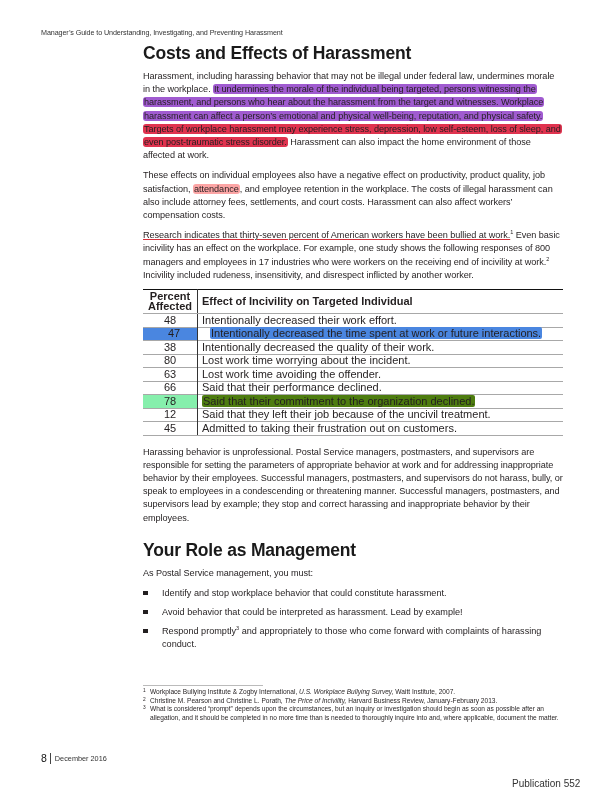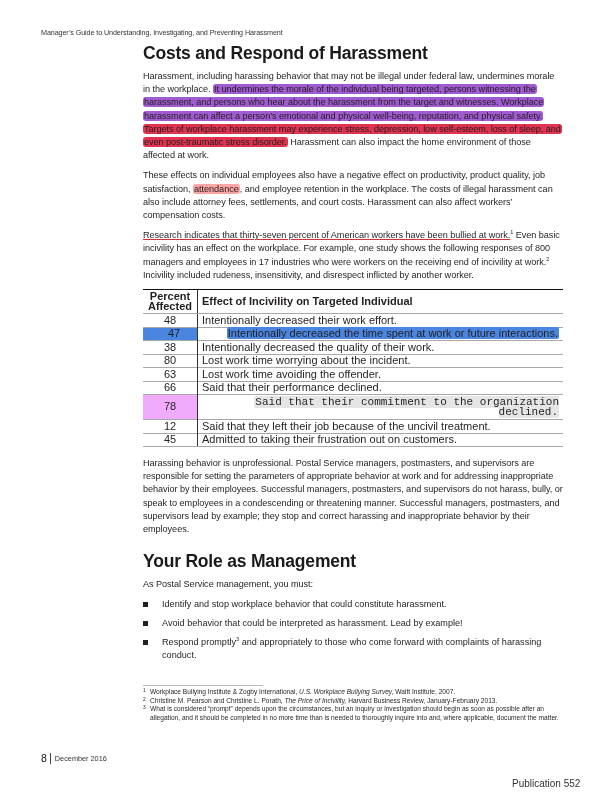--- a/index.html
+++ b/index.html
@@ -19,44 +19,44 @@
   table { width: 420px; border-collapse: collapse; margin: 6px 0 10px 0; font-size: 11px; }
   thead tr { border-top: 1.3px solid #111; }
   th { font-weight: bold; text-align: left; padding: 2px 4px; line-height: 9.5px; }
   th.pct { text-align: center; width: 46px; }
   td { padding: 1.5px 4px; line-height: 9.5px; border-top: 1.2px solid #a8a8a8; }
   tbody tr:last-child td { border-bottom: 1.2px solid #a8a8a8; }
   thead tr th { border-bottom: 1.2px solid #a8a8a8; }
   td.pct { text-align: center; }
   .pct { border-right: 1px solid #333; }
   tr.row-hl-blue td { background: #4a86e0; padding-left: 12px; }
-  tr.row-hl-green td { background: #f0abfc; }
-  tr.row-hl-blue td:last-child, tr.row-hl-green td:last-child { background: transparent; text-align: right; }
+  tr.row-hl-green td { background: #86efac; }
+  tr.row-hl-blue td:last-child, tr.row-hl-green td:last-child { background: transparent; }
   .cellhl { padding: 0 1px; border-radius: 2px; }
   .cellhl.blue { background: #4a86e0; }
-  .cellhl.green { background: #e5e5e5; font-family: Liberation Mono, monospace; }
+  .cellhl.green { background: #4d7c0f; }
   ul { list-style: none; margin: 0; padding: 0; }
   li { position: relative; padding-left: 19px; font-size: 9.15px; line-height: 13px; margin-bottom: 6px; }
   li .bullet { position: absolute; left: 0; top: 4px; width: 4.5px; height: 4.5px; background: #231f20; }
   .footnotes { position: absolute; left: 143px; top: 685px; width: 425px; }
   .fn-rule { width: 120px; border-top: 1px solid #bbb; margin-bottom: 2px; }
   .fn { font-size: 6.6px; line-height: 8.6px; position: relative; padding-left: 7px; color: #231f20; }
   .fn .num { position: absolute; left: 0; top: -1px; font-size: 4.8px; }
   .footer-left { position: absolute; left: 41px; top: 752px; font-size: 7.3px; color: #333; display: flex; align-items: center; }
   .footer-left .pagenum { font-size: 10.5px; color: #111; margin-right: 3px; }
   .footer-left .sep { width: 1px; height: 11px; background: #444; margin-right: 4px; }
   .footer-right { position: absolute; left: 512px; top: 778px; font-size: 10px; color: #333; }
 </style>
 </head>
 <body>
 
 <div class="running-header">Manager’s Guide to Understanding, Investigating, and Preventing Harassment</div>
 
 <div class="content">
-  <h1>Costs and Respond of Harassment</h1>
+  <h1>Costs and Effects of Harassment</h1>
 
   <p><span>Harassment, including harassing behavior that may not be illegal under federal law, undermines morale in the workplace. </span><span class="hl hl-purple">It undermines the morale of the individual being targeted, persons witnessing the harassment, and persons who hear about the harassment from the target and witnesses. Workplace harassment can affect a person’s emotional and physical well-being, reputation, and physical safety.</span> <span class="hl hl-red">Targets of workplace harassment may experience stress, depression, low self-esteem, loss of sleep, and even post-traumatic stress disorder.</span><span> Harassment can also impact the home environment of those affected at work.</span></p>
 
   <p><span>These effects on individual employees also have a negative effect on productivity, product quality, job satisfaction, </span><span class="hl hl-orange">attendance</span><span>, and employee retention in the workplace. The costs of illegal harassment can also include attorney fees, settlements, and court costs. Harassment can also affect workers’ compensation costs.</span></p>
 
   <p><span class="underline-red">Research indicates that thirty-seven percent of American workers have been bullied at work.</span><sup>1</sup><span> Even basic incivility has an effect on the workplace. For example, one study shows the following responses of 800 managers and employees in 17 industries who were workers on the receiving end of incivility at work.</span><sup>2</sup><span> Incivility included rudeness, insensitivity, and disrespect inflicted by another worker.</span></p>
 
   <table>
     <thead>
       <tr>

